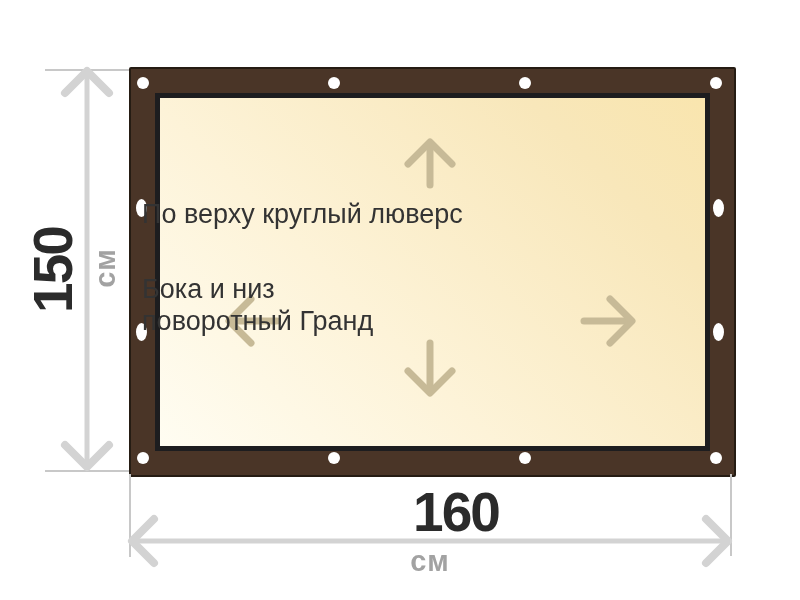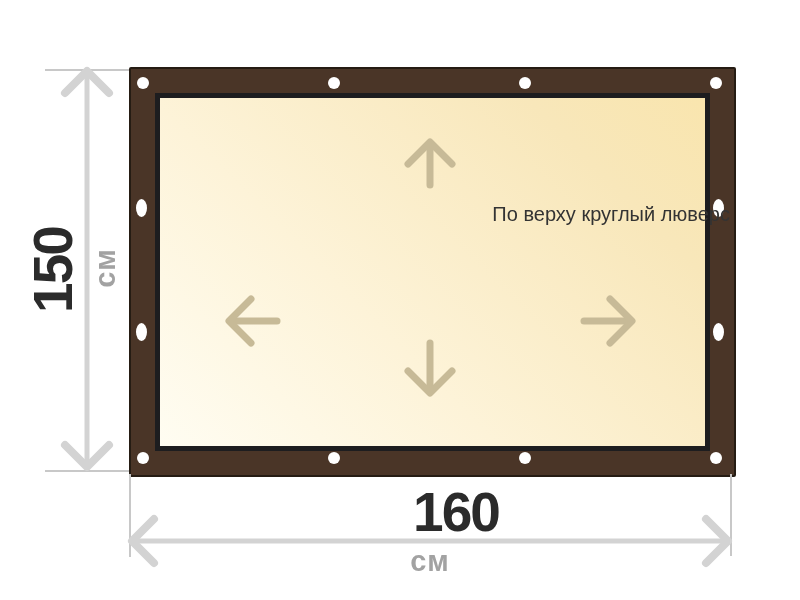--- a/index.html
+++ b/index.html
@@ -41,22 +41,22 @@
   .rot { transform:translate(-50%,-50%) rotate(-90deg); }
   .dim-value {
     font-size:55px; font-weight:700; color:var(--c-dimension_text);
     letter-spacing:-2px;
   }
   .dim-unit {
     font-size:29px; font-weight:700; color:var(--c-unit_text);
     letter-spacing:1px;
   }
   .note {
-    position:absolute; left:130px; width:600px; text-align:right;
-    font-size:20px; font-weight:400; color:var(--c-note_text);
+    position:absolute; left:142px; width:600px; text-align:left;
+    font-size:27px; font-weight:400; color:var(--c-note_text);
     line-height:32px;
   }
 </style>
 </head>
 <body>
 
 <div class="stage">
 
   <div class="frame">
     <div class="screen"></div>
@@ -115,15 +115,17 @@
   </svg>
 
   <div class="lbl rot dim-value" style="left:53px;top:270px">150</div>
   <div class="lbl rot dim-unit" style="left:105px;top:268px">см</div>
 
   <div class="lbl dim-value" style="left:456px;top:512px">160</div>
   <div class="lbl dim-unit" style="left:430px;top:561px">см</div>
 
   <div class="note" style="top:198px">По верху круглый люверс</div>
   <div class="note" style="top:273px">
+    <div>Бока и низ</div>
+    <div>поворотный Гранд</div>
   </div>
 
 </div>
 
 </body></html>

